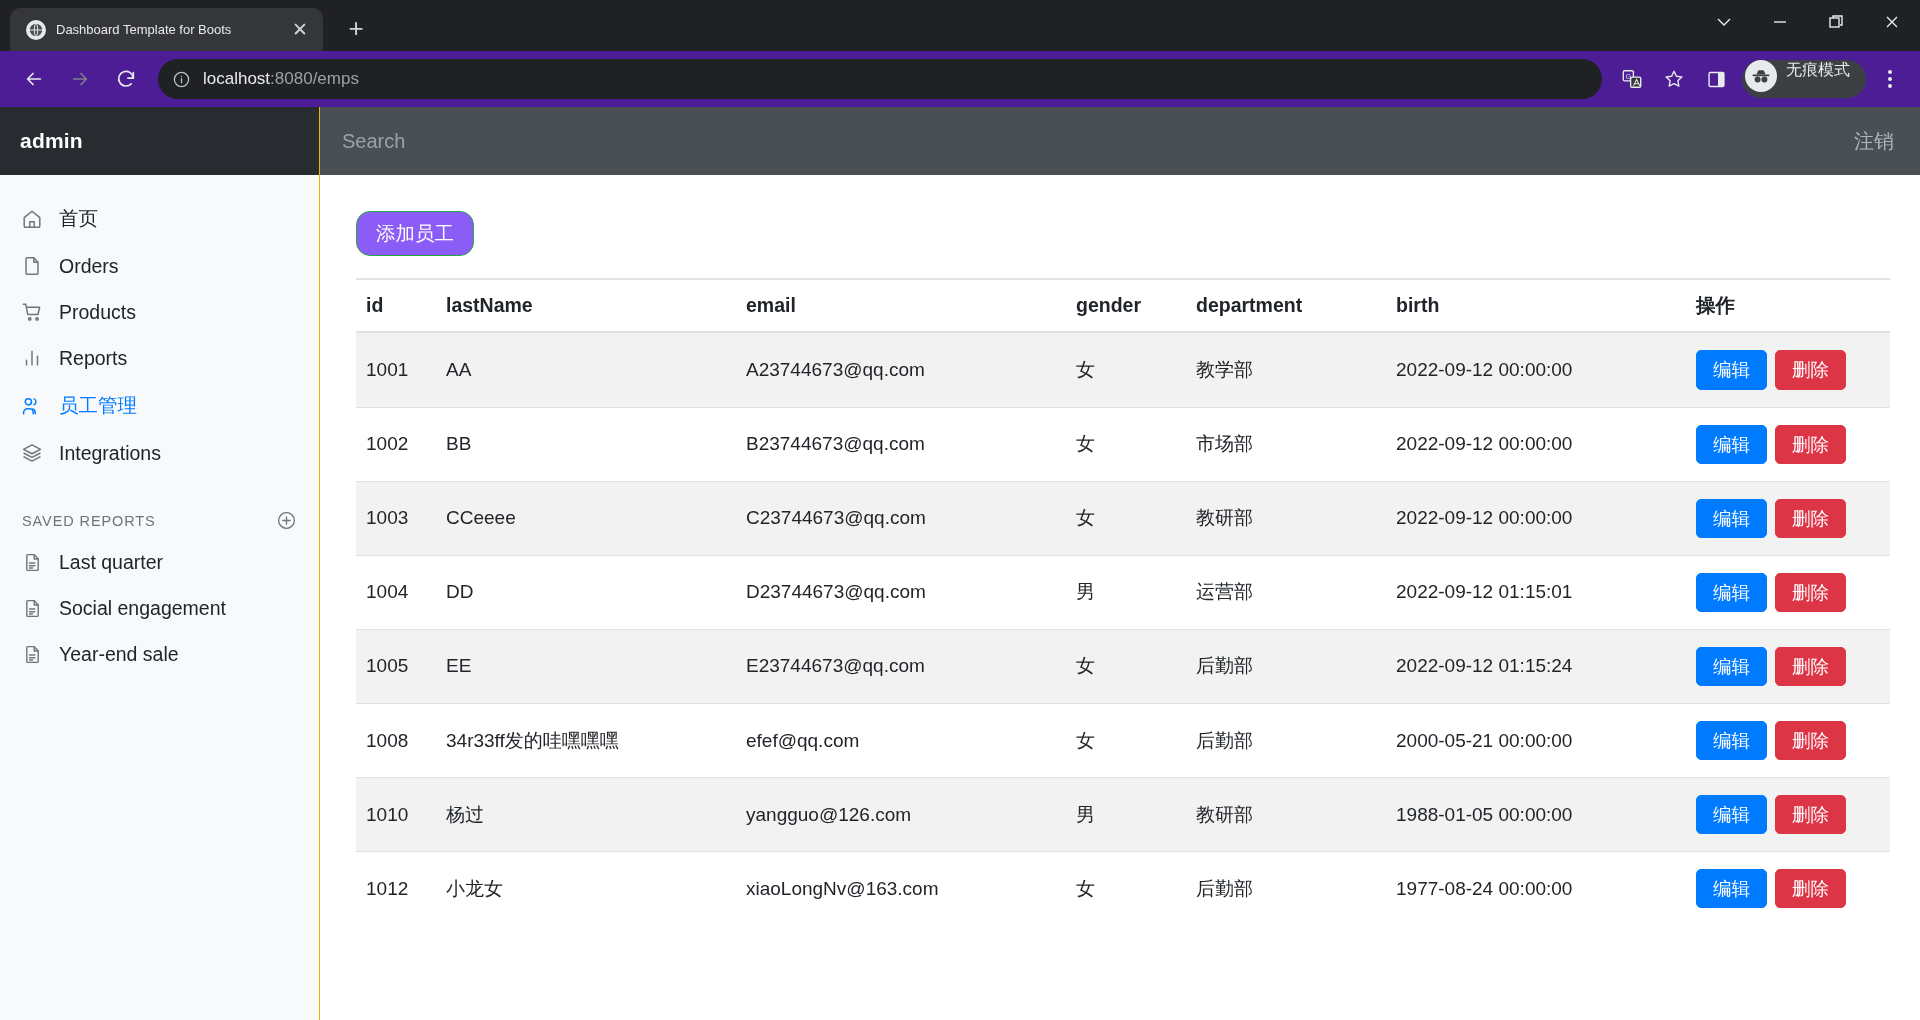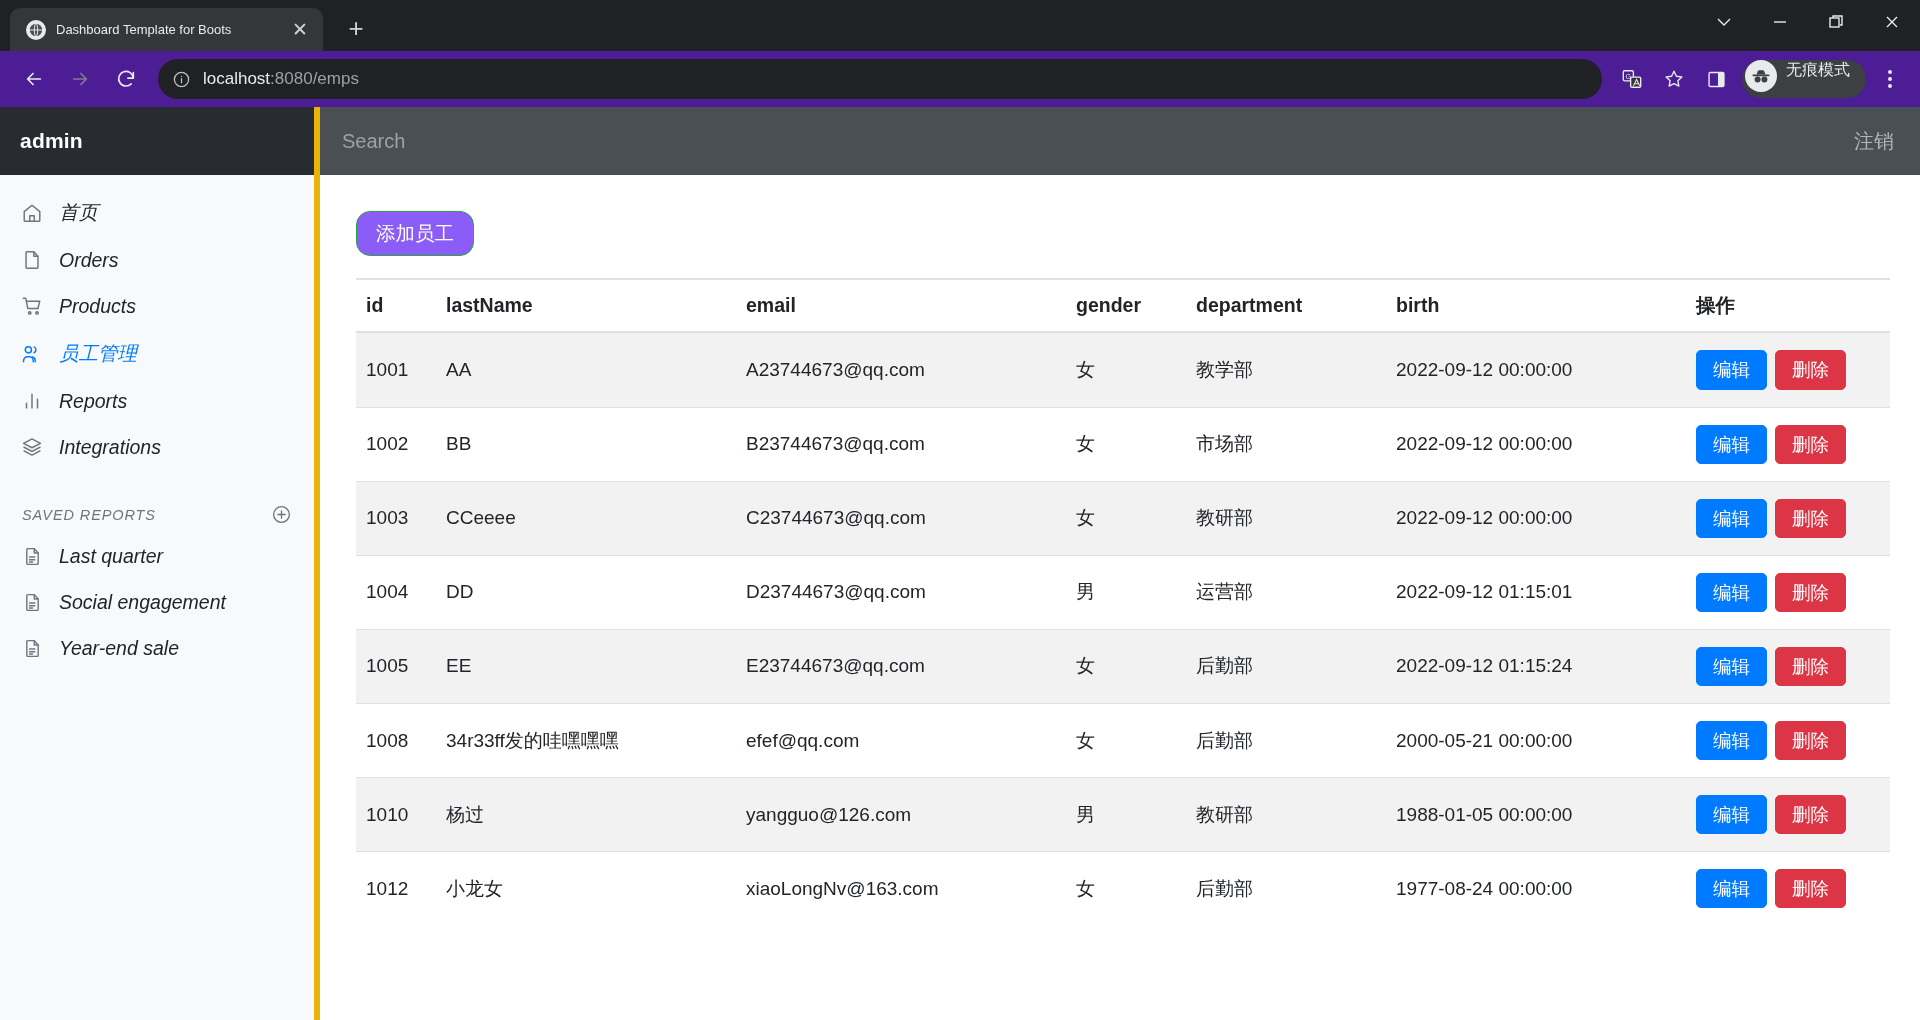--- a/index.html
+++ b/index.html
@@ -81,28 +81,28 @@
   .kebab { width: 36px; height: 40px; display: flex; flex-direction: column; gap: 3px;
            align-items: center; justify-content: center; cursor: pointer; margin-left: 4px; }
   .kebab i { width: 4px; height: 4px; border-radius: 50%; background: #e8eaed; display: block; }
 
   
   .viewport { flex: 1 1 auto; display: flex; background: #fff; overflow: hidden; }
 
   
   .sidebar {
     width: 320px; flex: 0 0 320px; background: #f8f9fa;
-    display: flex; flex-direction: column; border-right: 6px solid #eab308;
+    display: flex; flex-direction: column; border-right: 1px solid #eab308;
   }
   .brand {
     height: 68px; flex: 0 0 68px; background: #282c30; color: #ffffff;
     display: flex; align-items: center; padding-left: 20px;
     font-size: 21px; font-weight: 700; letter-spacing: .2px;
   }
-  .nav { padding-top: 13px; font-style: italic; }
+  .nav { padding-top: 19px; }
   .nav-item {
     display: flex; align-items: center; gap: 15px;
     padding: 11px 20px; color: #212529; font-size: 19.5px; cursor: pointer;
     white-space: nowrap;
   }
   .nav-item .ico { width: 24px; height: 24px; display:flex; align-items:center; justify-content:center; flex:0 0 24px; color:#6c757d; }
   .nav-item .ico svg { display:block; }
   .nav-item.active { color: #007bff; font-weight: 400; }
   .nav-item.active .ico { color: #007bff; }
 
@@ -308,39 +308,39 @@
           <span class="ico">
             <svg width="22" height="22" viewBox="0 0 24 24" fill="none" stroke="currentColor" stroke-width="1.6" stroke-linecap="round" stroke-linejoin="round">
                 <circle cx="9.5" cy="19.5" r="1.3"></circle>
                 <circle cx="17.5" cy="19.5" r="1.3"></circle>
                 <path d="M2.5 3.5h2.6l2.3 11.2h11.1l1.9-8H6.2"></path>
               </svg>
           </span>
           <span>Products</span>
         </div>
 
+        <div class="nav-item">
+          <span class="ico">
+            <svg width="22" height="22" viewBox="0 0 24 24" fill="none" stroke="currentColor" stroke-width="1.6" stroke-linecap="round">
+                <path d="M6 14.5v5M12 4.5v15M18 10v9.5"></path>
+              </svg>
+          </span>
+          <span>Reports</span>
+        </div>
+
         <div class="nav-item active">
           <span class="ico">
             <svg width="22" height="22" viewBox="0 0 24 24" fill="none" stroke="currentColor" stroke-width="1.6" stroke-linecap="round" stroke-linejoin="round">
                 <path d="M2.8 20.5v-1.2a4.2 4.2 0 0 1 4.2-4.2h2.1a4.2 4.2 0 0 1 4.2 4.2v1.2"></path>
                 <circle cx="8.05" cy="7.4" r="3.4"></circle>
                 <path d="M15.5 20.5v-1.2a4.2 4.2 0 0 0-3.1-4"></path>
                 <path d="M14.2 4.3a3.4 3.4 0 0 1 0 6.3"></path>
               </svg>
           </span>
           <span>员工管理</span>
-        </div>
-
-        <div class="nav-item">
-          <span class="ico">
-            <svg width="22" height="22" viewBox="0 0 24 24" fill="none" stroke="currentColor" stroke-width="1.6" stroke-linecap="round">
-                <path d="M6 14.5v5M12 4.5v15M18 10v9.5"></path>
-              </svg>
-          </span>
-          <span>Reports</span>
         </div>
 
         <div class="nav-item">
           <span class="ico">
             <svg width="22" height="22" viewBox="0 0 24 24" fill="none" stroke="currentColor" stroke-width="1.6" stroke-linejoin="round">
                 <path d="M12 3.2L2.8 8 12 12.8 21.2 8z"></path>
                 <path d="M2.8 16L12 20.8 21.2 16"></path>
                 <path d="M2.8 12L12 16.8 21.2 12"></path>
               </svg>
           </span>

